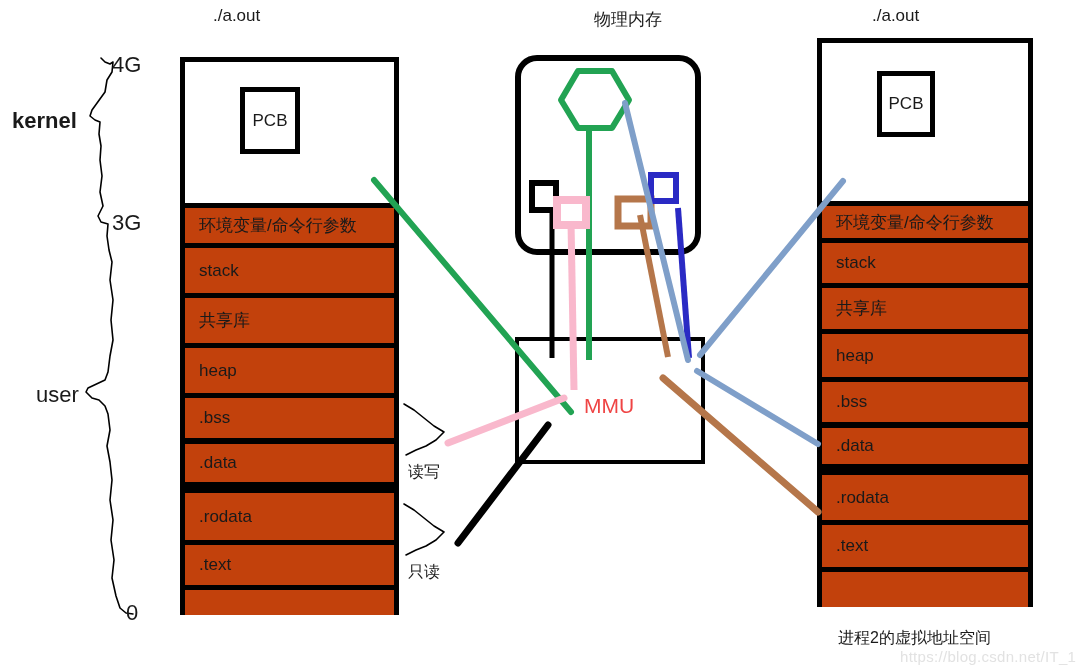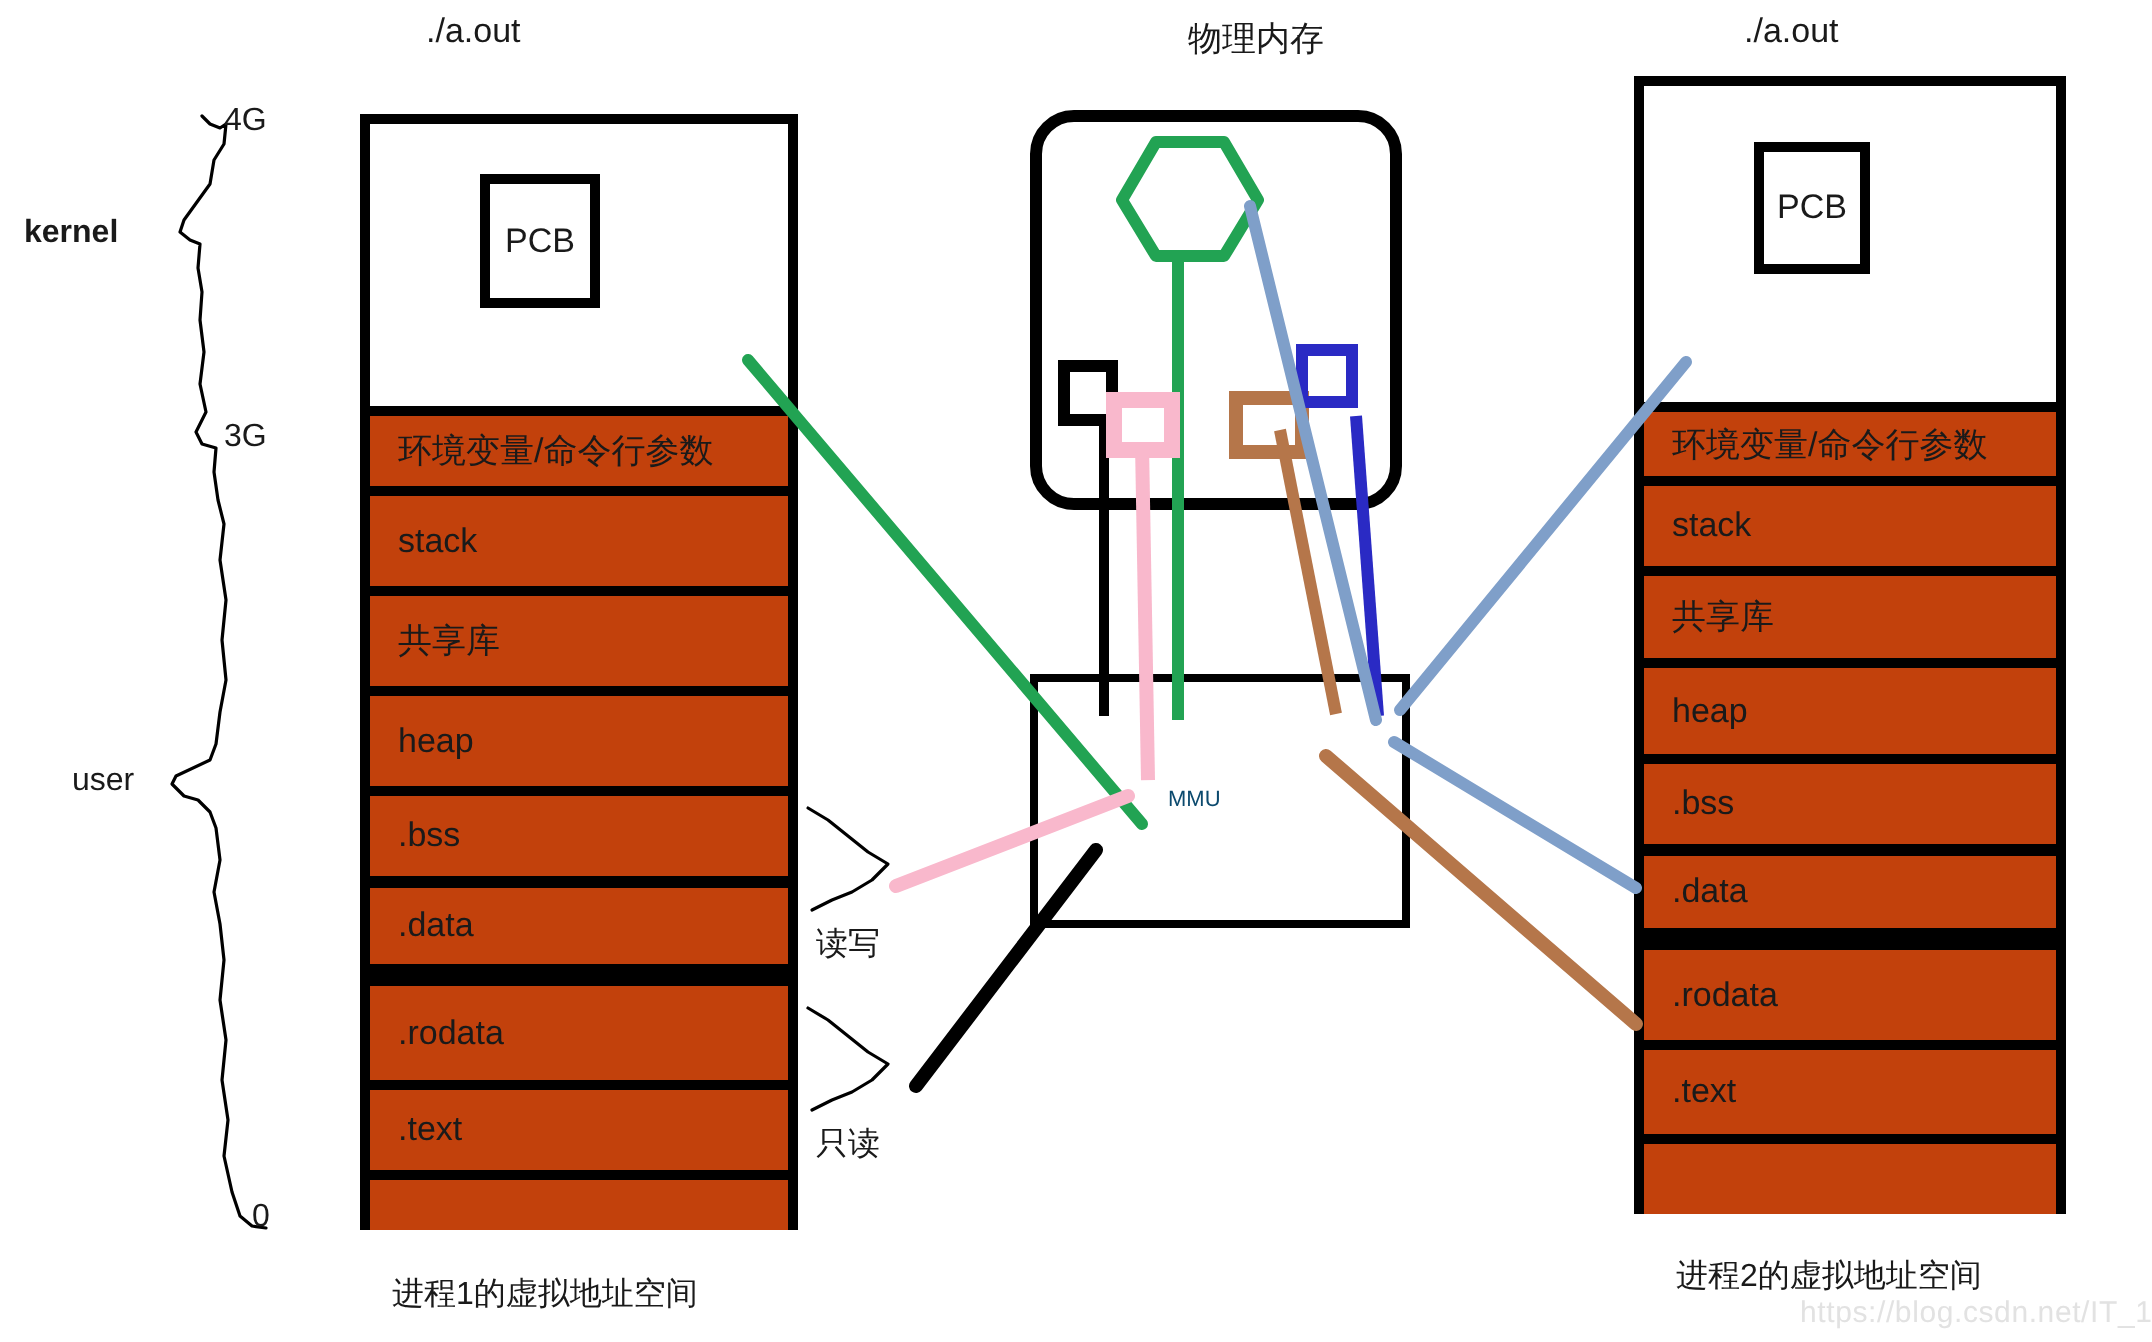--- a/index.html
+++ b/index.html
@@ -66,26 +66,26 @@
   }
   
   .mmu{
     position:absolute;
     border:4px solid #000;
     box-sizing:border-box;
     background:transparent;
   }
   .mmu-label{
     position:absolute;
-    font-size:11px;
-    color:#0c4a6e;
-  }
-
-  
-  .axlabel{position:absolute;font-size:16px;color:#1a1a1a;white-space:nowrap;}
+    font-size:21px;
+    color:#ef4444;
+  }
+
+  
+  .axlabel{position:absolute;font-size:22px;color:#1a1a1a;white-space:nowrap;}
   .permlabel{position:absolute;font-size:16px;color:#1a1a1a;white-space:nowrap;}
   .caption{position:absolute;font-size:16px;color:#1a1a1a;white-space:nowrap;}
 
   .wm{
     position:absolute;
     font-size:15px;
     color:#e2e2e2;
     white-space:nowrap;
     letter-spacing:0.3px;
   }
@@ -224,17 +224,16 @@
     <rect x="651" y="175" width="25" height="26" fill="none" stroke="#2a2ac4" stroke-width="6"></rect>
     <line x1="678" y1="208" x2="689" y2="358" stroke="#2a2ac4" stroke-width="6" stroke-linecap="butt"></line>
 
     <line x1="625" y1="103" x2="688" y2="360" stroke="#7f9fc9" stroke-width="6" stroke-linecap="round"></line>
 
     <line x1="843" y1="181" x2="700" y2="355" stroke="#7f9fc9" stroke-width="6" stroke-linecap="round"></line>
 
     <line x1="697" y1="371" x2="818" y2="444" stroke="#7f9fc9" stroke-width="6" stroke-linecap="round"></line>
   </svg>
 
-  <div class="caption" style="left:196px;top:637px;">进程1的虚拟地址空间</div>
   <div class="caption" style="left:838px;top:628px;">进程2的虚拟地址空间</div>
 
   <div class="wm" style="left:900px;top:648px;">https://blog.csdn.net/IT_10</div>
 </div>
 
 </body></html>

